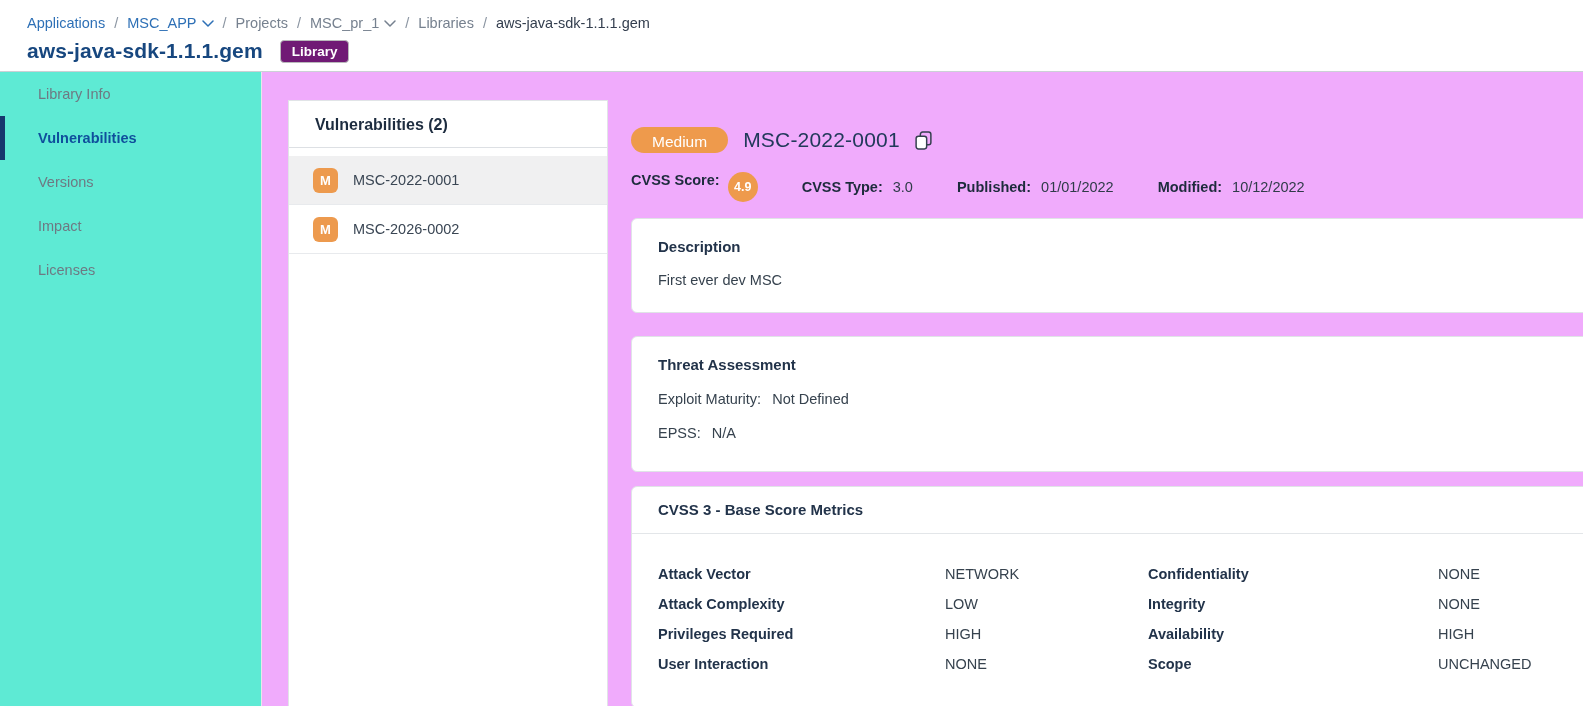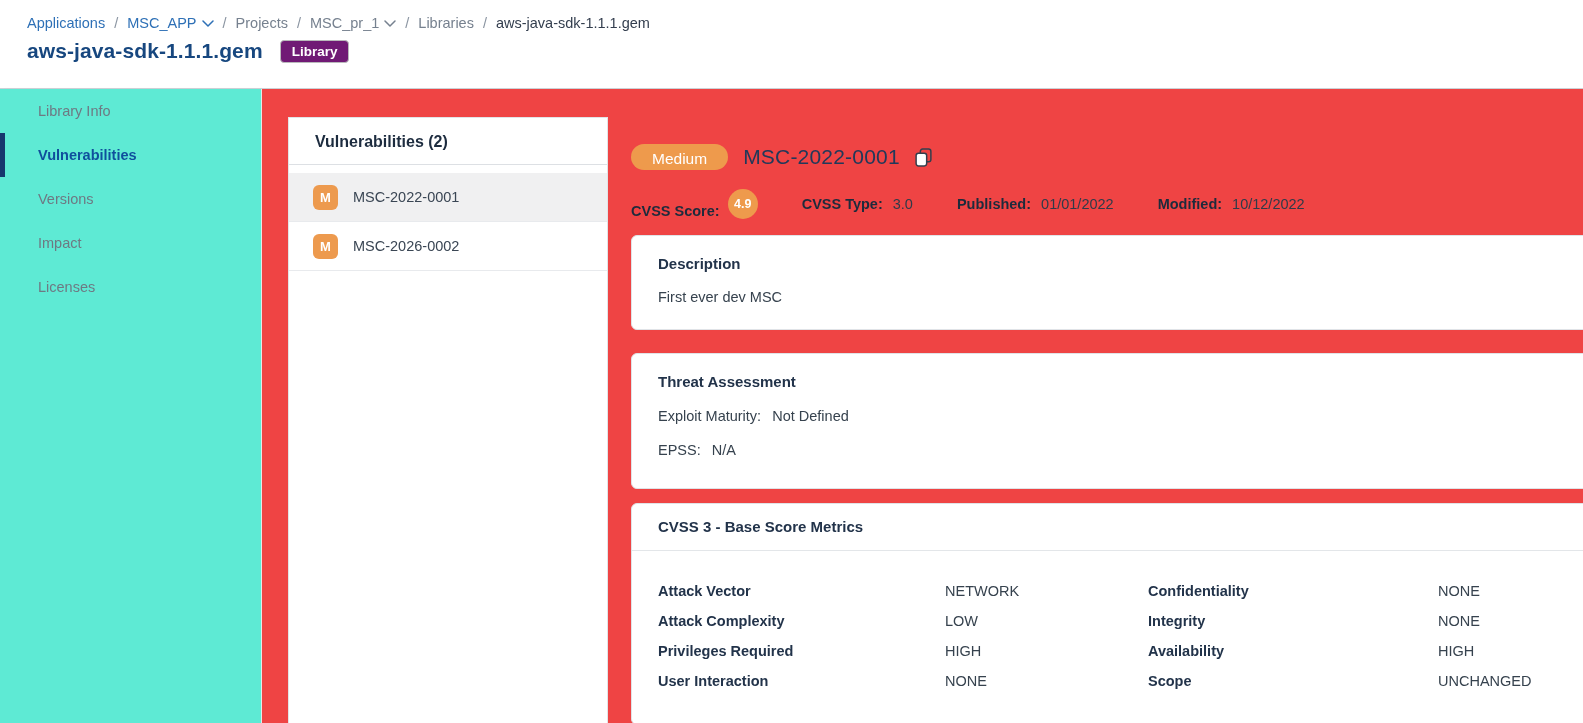--- a/index.html
+++ b/index.html
@@ -1,20 +1,20 @@
 <!DOCTYPE html>
 <html><head>
 <meta charset="utf-8">
 <style>
   * { margin:0; padding:0; box-sizing:border-box; }
   html,body { width:1583px; height:723px; overflow:hidden; background:#fff;
     font-family:"Liberation Sans", sans-serif; -webkit-font-smoothing:antialiased; }
 
   
-  .header { height:89px; padding:15px 16px 0 27px; border-bottom:1px solid #ccd1d6; background:#fff; }
+  .header { height:72px; padding:15px 16px 0 27px; border-bottom:1px solid #ccd1d6; background:#fff; }
   .breadcrumb { display:flex; align-items:center; gap:9px; font-size:14.5px; color:#76818f; }
   .crumb { white-space:nowrap; display:inline-flex; align-items:center; gap:5px; }
   .crumb-link { color:#2e70b6; cursor:pointer; }
   .crumb-plain { color:#76818f; }
   .crumb-current { color:#333e4e; }
   .sep { color:#8a94a1; }
   .chev { width:12px; height:9px; display:inline-block; }
   .chev svg { display:block; width:100%; height:100%; }
   .title-row { margin-top:8px; display:flex; align-items:center; gap:17px; }
   .page-title { font-size:21px; font-weight:700; color:#17477f; letter-spacing:.1px; }
@@ -23,21 +23,21 @@
 
   
   .main { display:flex; height:634px; }
   .sidebar { width:262px; flex:0 0 262px; background:#5eead4; border-right:1px solid #e6e8ea;
     box-shadow:3px 0 6px -2px rgba(0,0,0,.05); }
   .nav-item { position:relative; height:44px; display:flex; align-items:center;
     padding-left:38px; font-size:14.5px; color:#6e7983; cursor:pointer; }
   .nav-item.active { color:#0f4f9c; font-weight:700; }
   .active-bar { position:absolute; left:0; top:0; bottom:0; width:5px; background:#16386d; }
 
-  .content { position:relative; flex:1; overflow:hidden; background:#ef4444; }
+  .content { position:relative; flex:1; overflow:hidden; background:#f0abfc; }
 
   
   .vuln-panel { position:absolute; left:26px; top:28px; width:320px; height:640px;
     background:#fff; border:1px solid #e1e4e7; }
   .vp-header { height:47px; line-height:47px; padding-left:26px; font-size:16px;
     font-weight:700; color:#1d2c3f; border-bottom:1px solid #dde0e4; }
   .vp-list { padding-top:8px; }
   .vp-item { height:49px; display:flex; align-items:center; gap:15px; padding-left:24px;
     border-bottom:1px solid #e8eaed; font-size:14.5px; color:#3a4654; cursor:pointer; background:#fff; }
   .vp-item.selected { background:#f0f0f1; }
@@ -49,21 +49,21 @@
   .detail-header { display:flex; align-items:center; gap:15px; height:32px; }
   .sev-pill { background:#ee9a4c; color:#fff; font-size:15.5px; padding:5px 21px 0;
     border-radius:17px; line-height:1.3; }
   .vuln-id { font-size:21px; color:#21395a; font-weight:500; letter-spacing:.2px; }
   .copy-btn { background:none; border:none; cursor:pointer; color:#333f4d; padding:0;
     display:flex; align-items:center; }
   .copy-btn svg { width:17px; height:19px; display:block; }
 
   .meta-row { margin-top:16px; height:30px; display:flex; align-items:center;
     font-size:14.5px; color:#2f3b49; }
-  .meta-item { display:flex; align-items:flex-end; margin-right:44px; }
+  .meta-item { display:flex; align-items:flex-start; margin-right:44px; }
   .meta-label { font-weight:700; color:#1d2b3c; }
   .meta-value { margin-left:10px; }
   .score-badge { width:30px; height:30px; border-radius:50%; background:#ee9a4c; color:#fff;
     font-size:12.5px; font-weight:700; display:flex; align-items:center; justify-content:center;
     margin-left:8px; }
 
   .card { border:1px solid #e0e3e7; border-radius:6px; background:#fff; }
   .card-title { font-size:15px; font-weight:700; color:#22334a; }
   .card.desc { margin-top:16px; padding:19px 26px 24px; }
   .card-text { margin-top:17px; font-size:14.5px; color:#36424e; }

